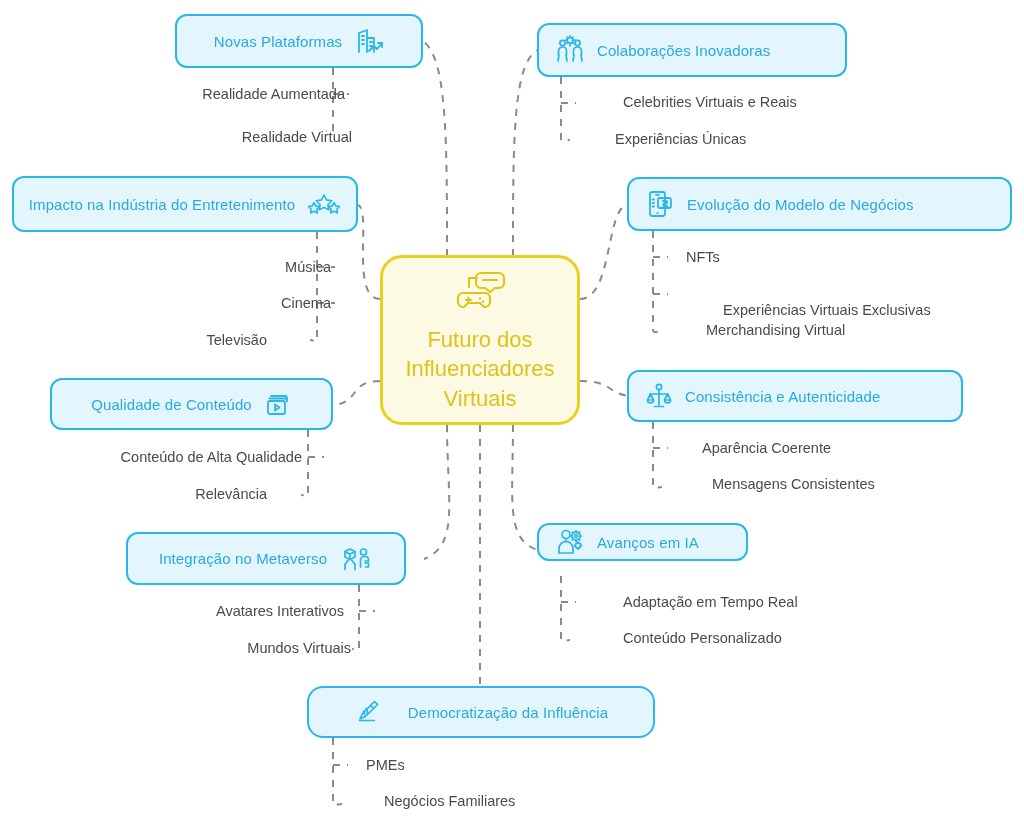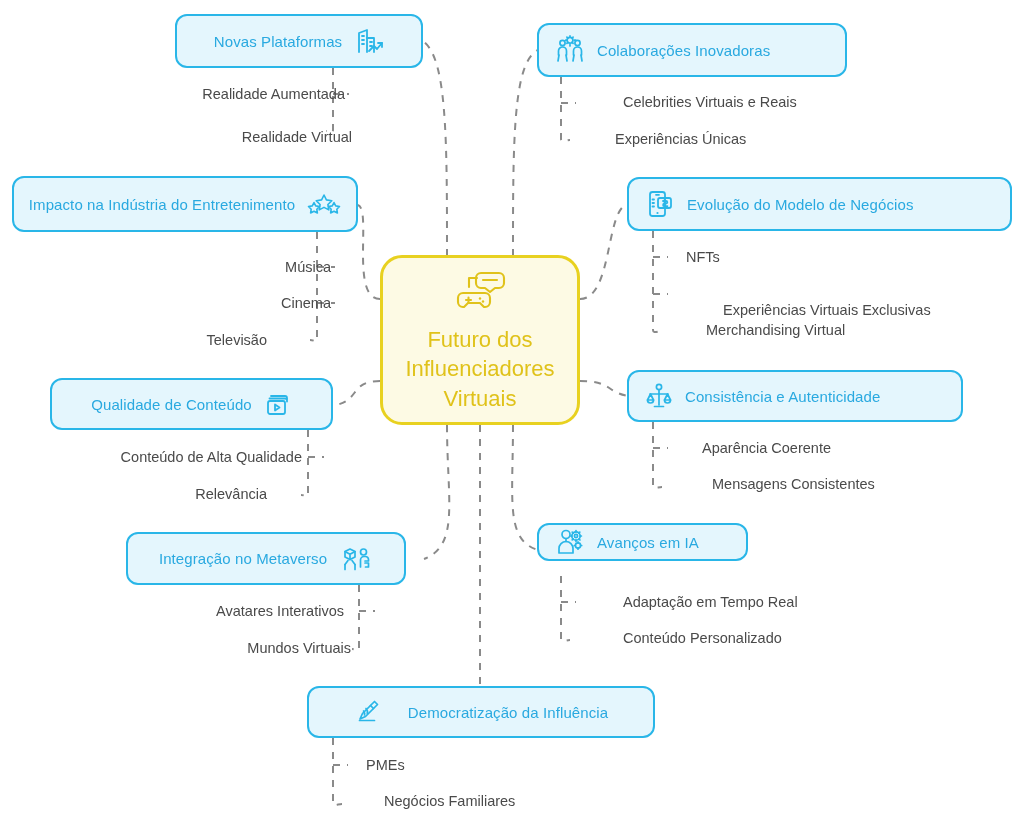--- a/index.html
+++ b/index.html
@@ -224,21 +224,21 @@
         <path d="M21 3.6 v1.4 M21 13 v1.4 M15.6 9 h1.4 M25 9 h1.4 M17.2 5.2 l1 1 M24 12 l1 1 M24.8 5.2 l-1 1 M17.2 12.8 l1 -1"></path>
         <circle cx="23" cy="18.5" r="2.6"></circle>
         <path d="M23 14.8 v1 M23 21.2 v1 M19.3 18.5 h1 M25.7 18.5 h1"></path>
       </svg>
     </span>
     <span class="lbl">Avanços em IA</span>
   </div>
   <div class="sub l" style="left:623px;top:594px;">Adaptação em Tempo Real</div>
   <div class="sub l" style="left:623px;top:630px;">Conteúdo Personalizado</div>
 
-  <div class="node" style="left:307px;top:686px;width:348px;height:52px;justify-content:center;gap:26px;">
+  <div class="node" style="left:307px;top:686px;width:348px;height:52px;justify-content:center;gap:26px;border-radius:16px;">
     <span class="ico">
       <svg width="28" height="28" viewBox="0 0 28 28" fill="none" stroke="#29b6e8" stroke-width="1.7" stroke-linecap="round" stroke-linejoin="round">
         <path d="M20.5 3.5 l3 3 -12 12 -5.5 2.5 2.5 -5.5 z"></path>
         <path d="M16.5 7.5 l3 3"></path>
         <path d="M9.5 13 q1.5 1.5 1 4 M12 10.5 q2 2 1.3 5"></path>
         <path d="M5.5 22.5 h15"></path>
       </svg>
     </span>
     <span class="lbl">Democratização da Influência</span>
   </div>

